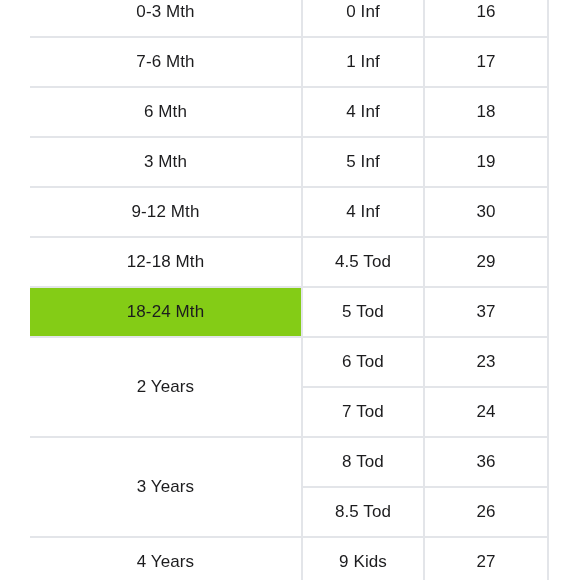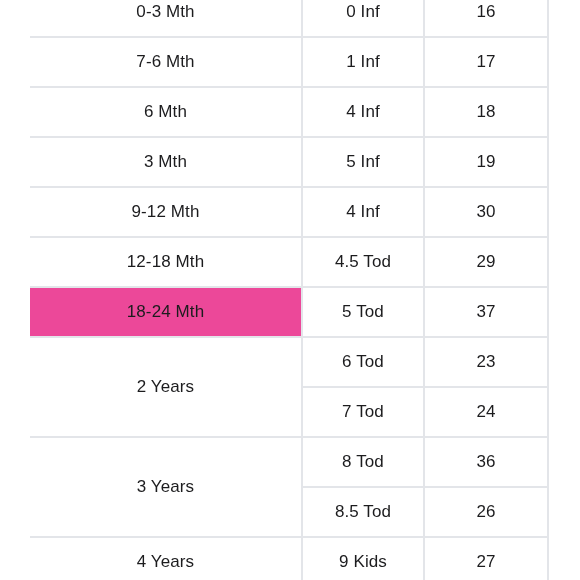--- a/index.html
+++ b/index.html
@@ -64,21 +64,21 @@
 
   
   td.age {
     background: #d4d4d4;
     border-bottom: 4px solid #ffffff;
     border-right: 2px solid #ffffff;
   }
 
   
   td.age.selected {
-    background: #ec4899;
+    background: #84cc16;
   }
   td.sel-cell {
     background: #d6d6d6;
     border-bottom-color: #d0d2d6;
   }
 
   
   td.last-col { border-right: 2px solid #e3e5e9; }
 </style>
 </head>

